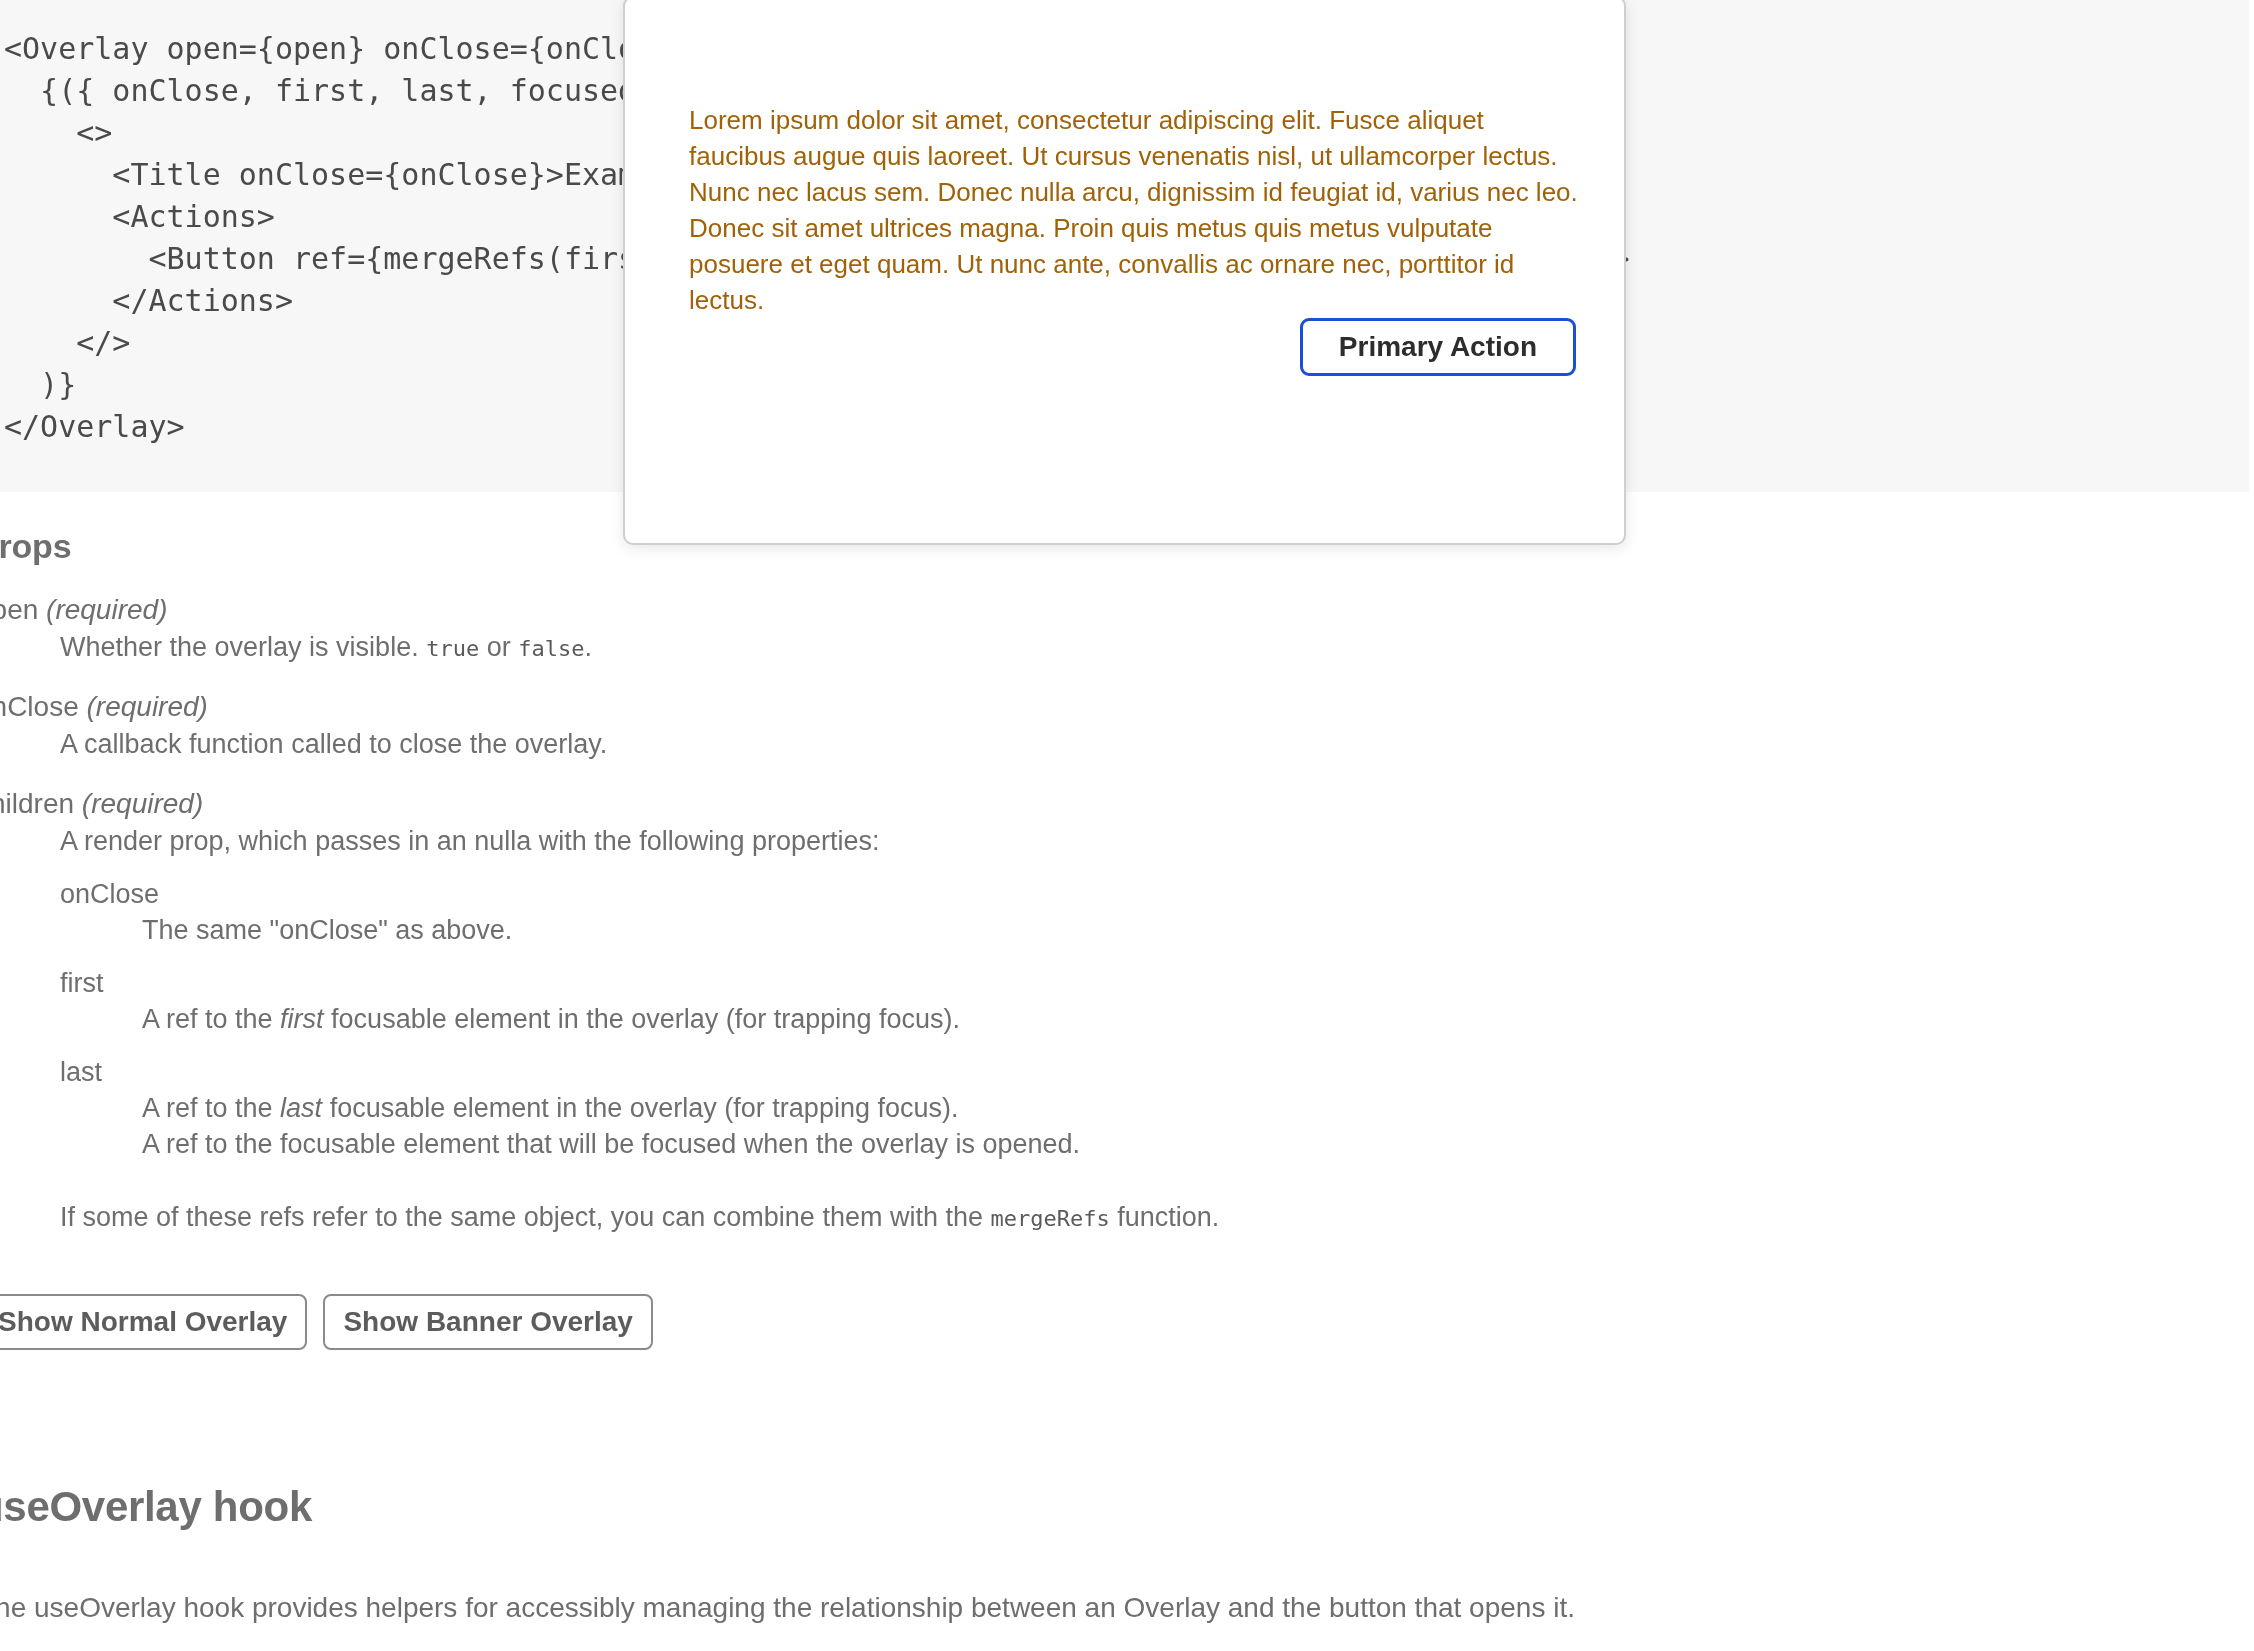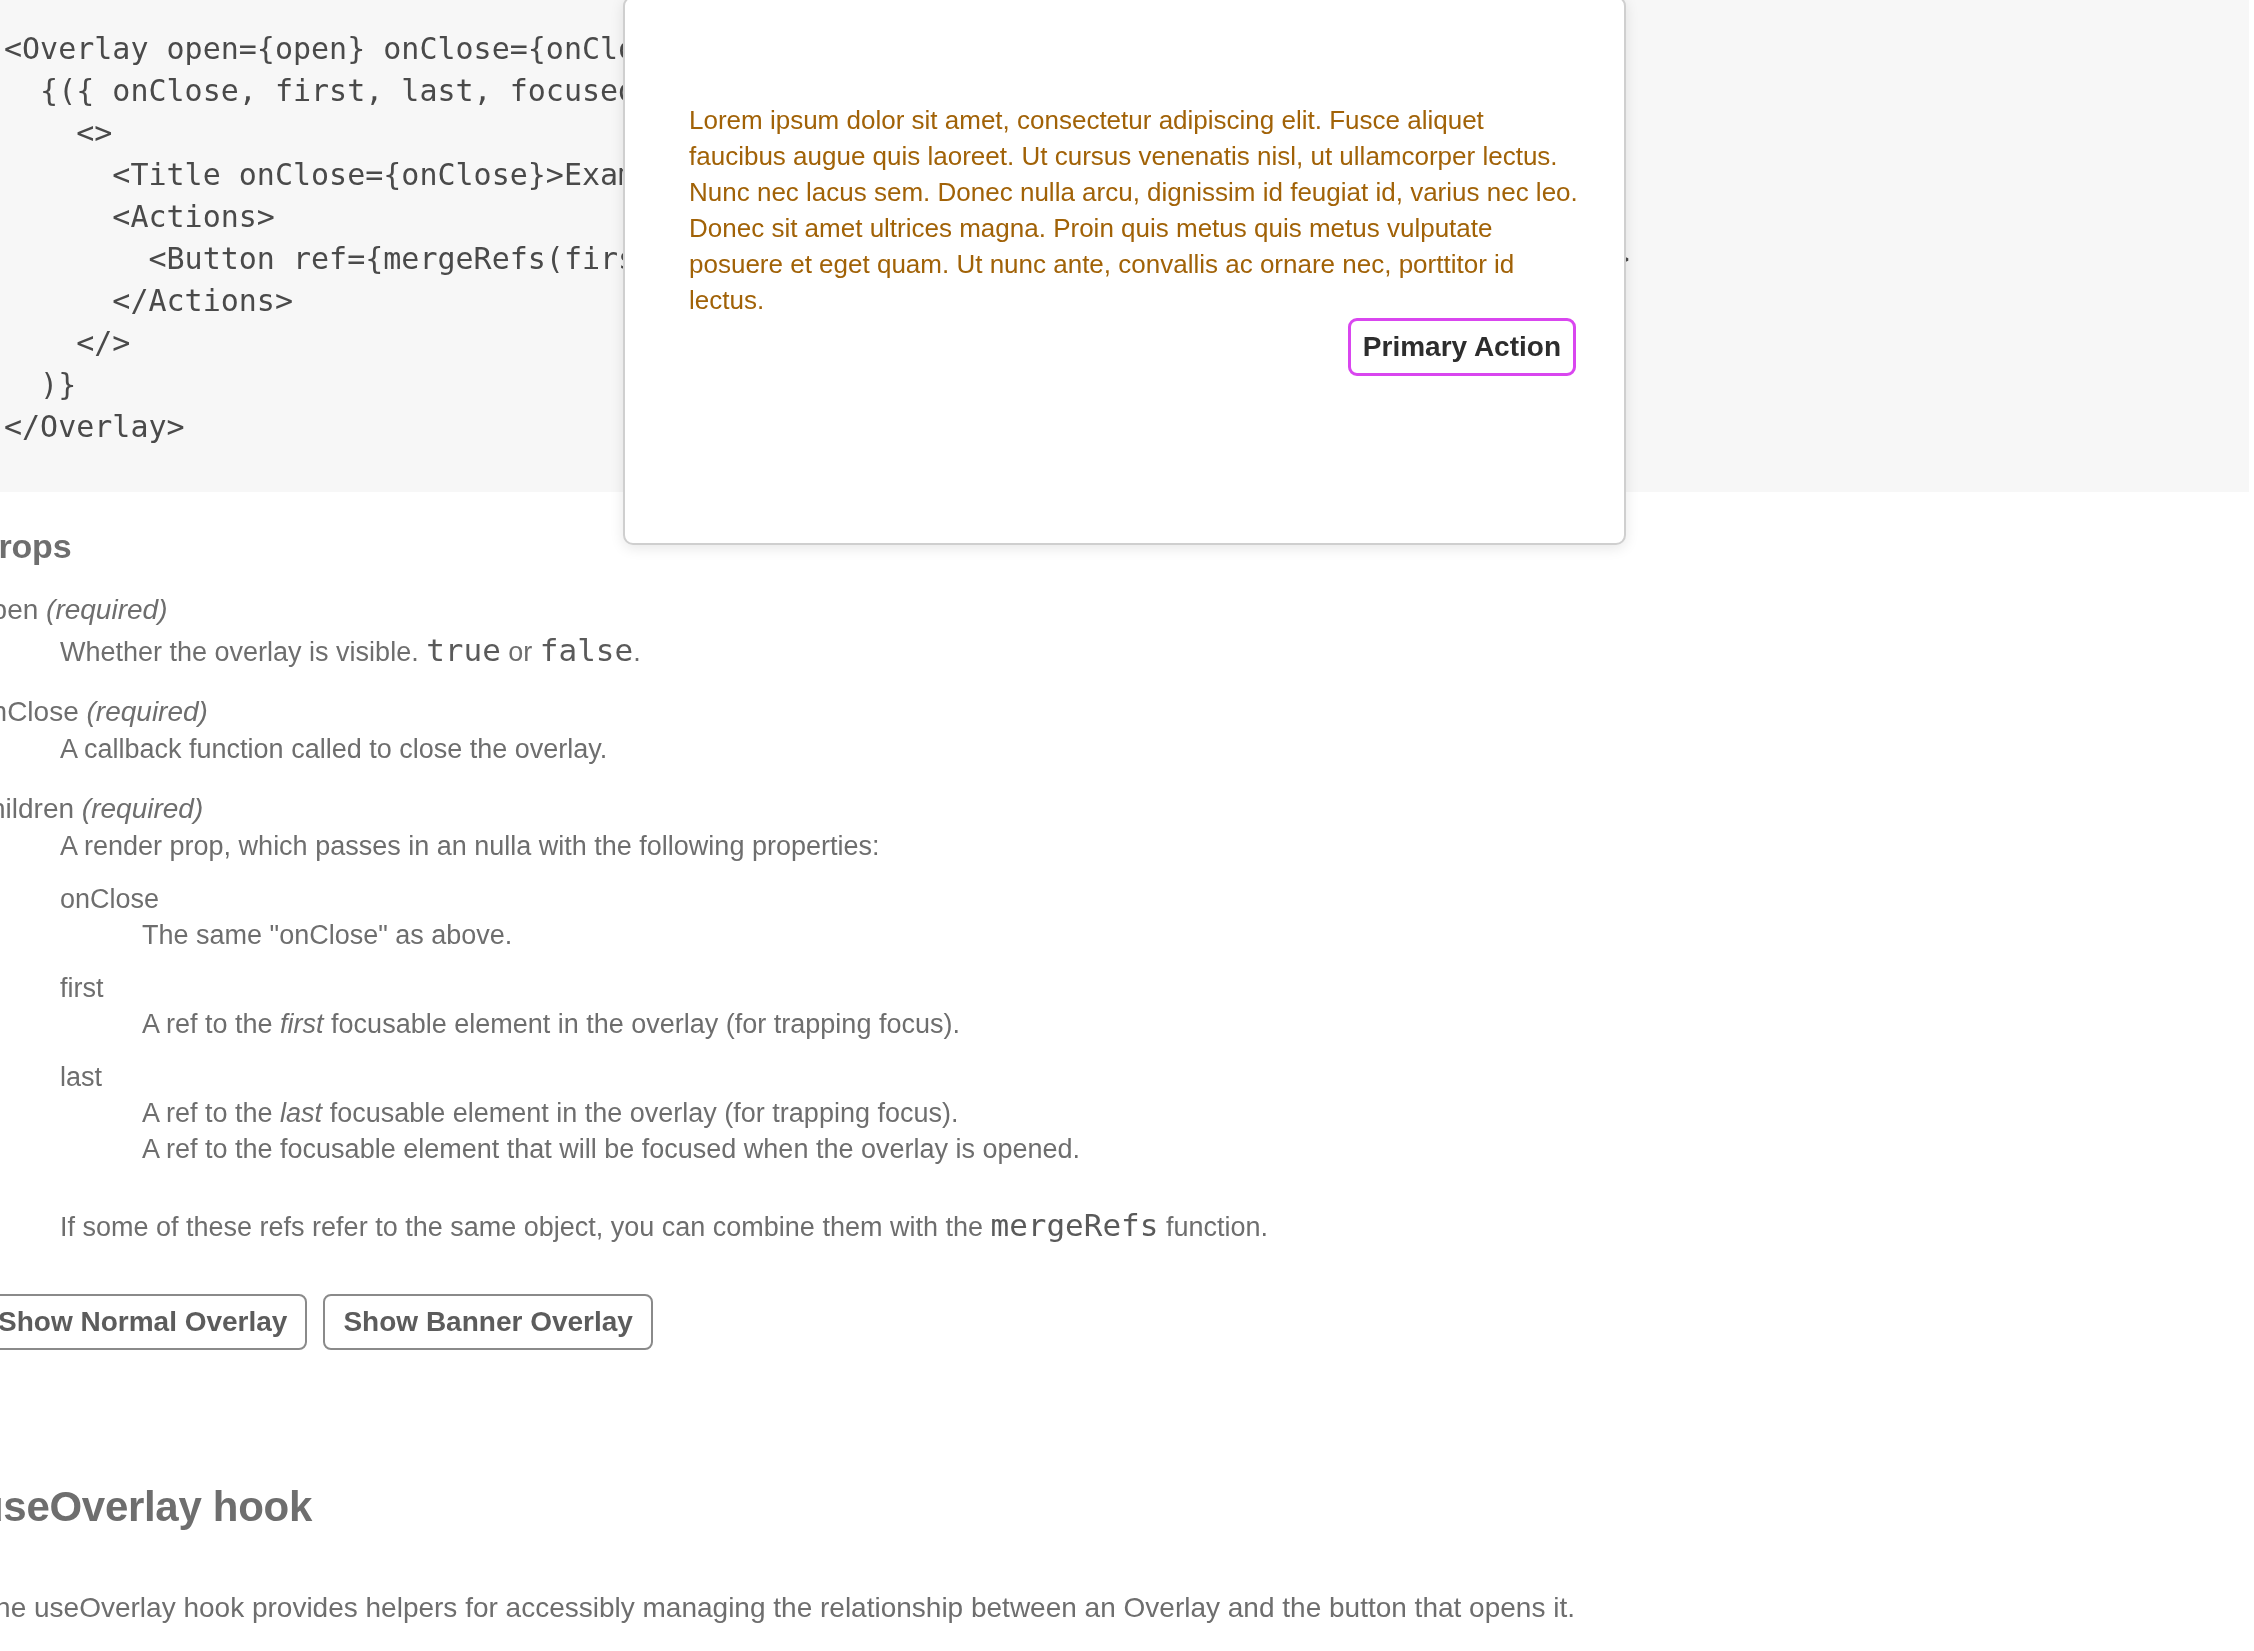--- a/index.html
+++ b/index.html
@@ -61,21 +61,21 @@
     font-style: italic;
   }
   .prop-def {
     font-size: 27px;
     color: #6e6e6e;
     margin-left: 60px;
     margin-top: 6px;
   }
   .mono {
     font-family: "DejaVu Sans Mono", monospace;
-    font-size: 31px;
+    font-size: 22px;
     color: #5a5a5a;
   }
 
   .sub-term {
     font-size: 27px;
     color: #6e6e6e;
     margin-left: 60px;
     margin-top: 22px;
   }
   .sub-def {
@@ -165,23 +165,23 @@
     bottom: 167px;
     display: flex;
     gap: 16px;
   }
   .overlay-btn {
     font-family: "Liberation Sans", sans-serif;
     font-size: 28px;
     font-weight: bold;
     color: #2d2d2d;
     background: #ffffff;
-    border: 3px solid #d946ef;
+    border: 3px solid #1d4ed8;
     border-radius: 9px;
-    padding: 10px 12px;
+    padding: 10px 36px;
     cursor: pointer;
     white-space: nowrap;
   }
 </style>
 </head>
 <body>
 
 <div class="code-block">
   <div class="code-line">&lt;Overlay open={open} onClose={onClose}&gt;</div>
   <div class="code-line">  {({ onClose, first, last, focusedOnMount }) =&gt; (</div>

